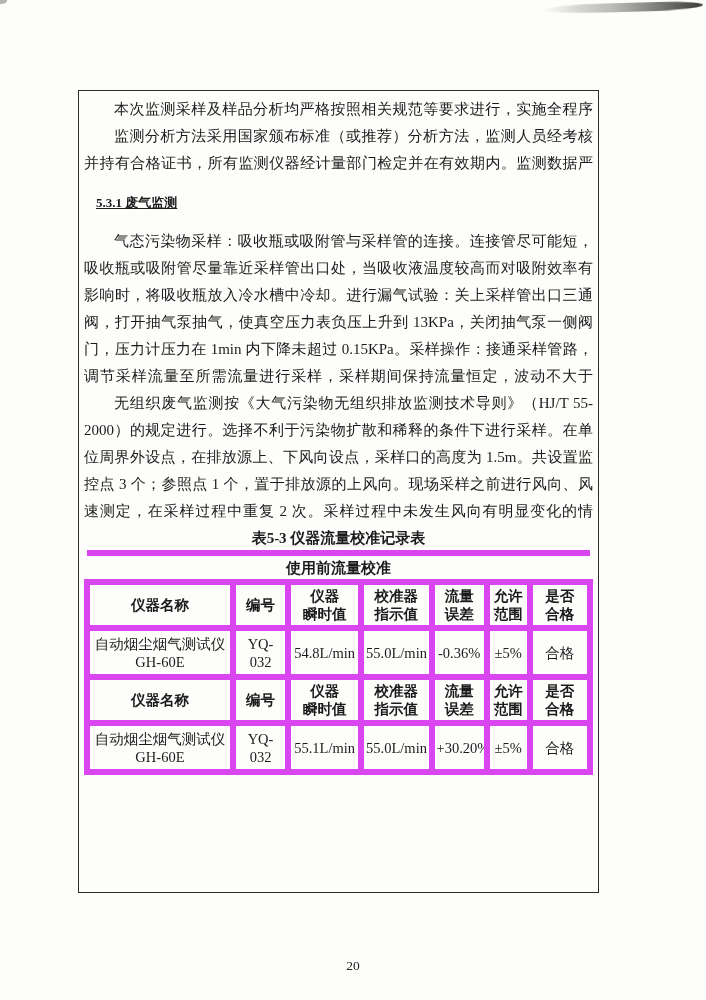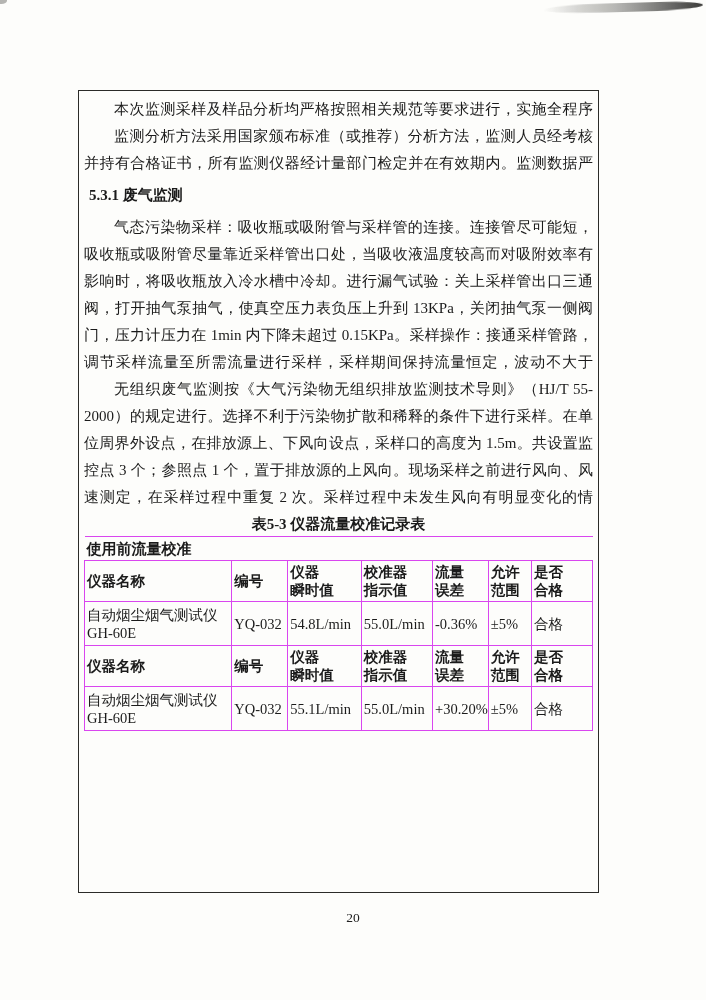--- a/index.html
+++ b/index.html
@@ -56,44 +56,46 @@
     text-indent: 2em;
     margin: 0;
     overflow: hidden;
   }
   .para.h-1line  { height: 27px; }
   .para.h-2line  { height: 54px; }
   .para.h-4line  { height: 108px; }
   .para.h-5line  { height: 135px; }
   .para.h-6line  { height: 162px; }
   .section-heading {
-    font-size: 15px;
+    font-size: 13px;
     line-height: 27px;
     font-weight: bold;
-    margin: 5px;
+    margin: 12px;
     height: 27px;
     overflow: hidden;
+    text-decoration: underline;
   }
   .table-title {
     font-size: 15px;
     font-weight: bold;
     text-align: center;
     line-height: 22px;
     height: 22px;
     margin-top: 2px;
     overflow: hidden;
   }
   table.calib {
     width: 100%;
     border-collapse: collapse;
     table-layout: fixed;
     margin-top: 1px;
   }
   table.calib td {
-    border: 1px solid #d946ef;
+    border: 6px solid #d946ef;
+    text-align: center;
     vertical-align: middle;
     font-size: 14.5px;
     line-height: 18px;
     padding: 1px 2px;
     overflow: hidden;
     font-family: Liberation Serif, serif;
   }
   tr.section-label-row td {
     height: 21px;
     font-weight: bold;
@@ -106,21 +108,21 @@
     font-weight: bold;
     white-space: pre-line;
   }
   tr.data-row td {
     height: 41px;
     white-space: pre-line;
   }
   .page-number {
     position: absolute;
     left: 0;
-    top: 910px;
+    top: 958px;
     width: 706px;
     text-align: center;
     font-size: 13.5px;
     color: #222;
   }
 </style>
 </head>
 <body>
 
 <div class="scan-speck"></div>

